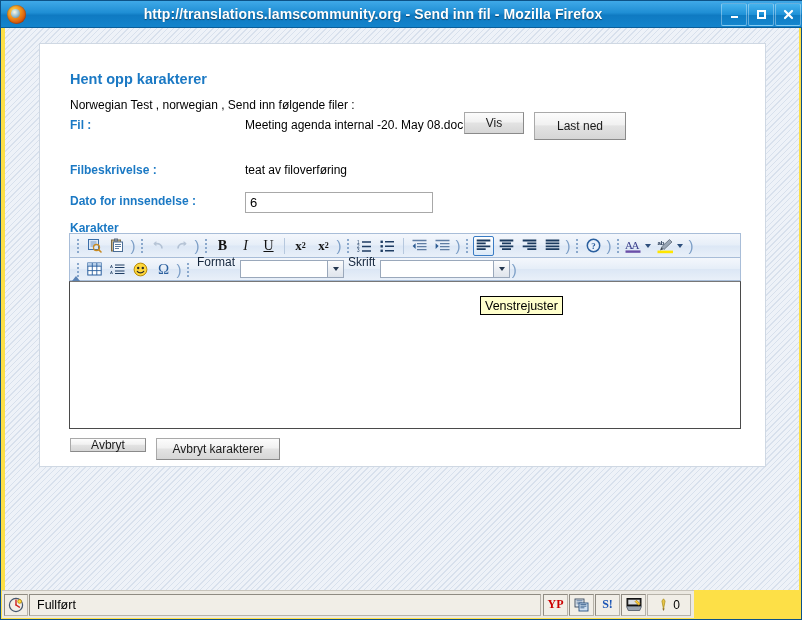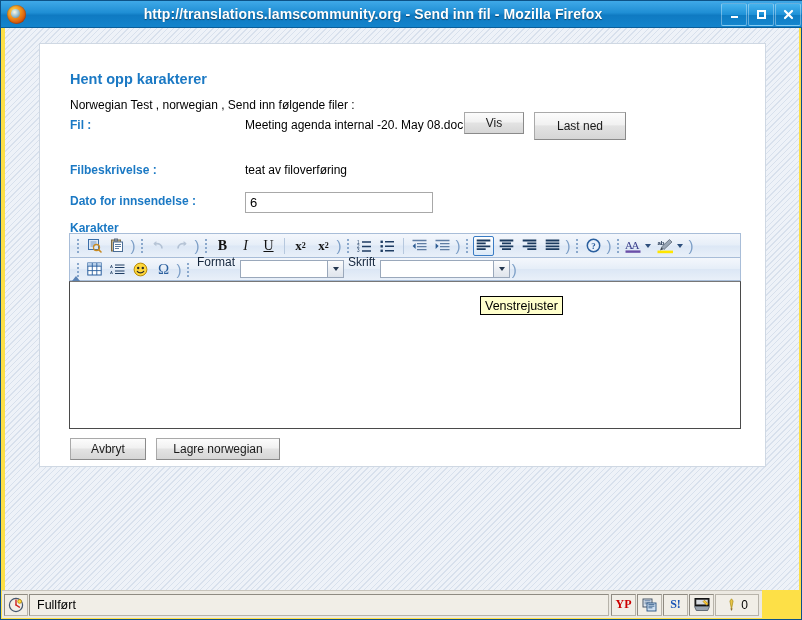--- a/index.html
+++ b/index.html
@@ -169,21 +169,21 @@
     font-size: 12px;
     color: #1a1a1a;
     display: flex;
     align-items: center;
     justify-content: center;
     cursor: pointer;
     font-family: "Liberation Sans", sans-serif;
   }
   #btn-vis      { left: 424px; top: 68px;  width: 60px;  height: 22px; }
   #btn-lastned  { left: 494px; top: 68px;  width: 92px;  height: 28px; }
-  #btn-avbryt   { left: 30px;  top: 394px; width: 76px;  height: 22px; }
+  #btn-avbryt   { left: 30px;  top: 394px; width: 76px;  height: 14px; }
   #btn-lagre    { left: 116px; top: 394px; width: 124px; height: 22px; }
 
   
   #karakter-input {
     position: absolute;
     left: 205px;
     top: 148px;
     width: 188px;
     height: 21px;
     box-sizing: border-box;
@@ -371,21 +371,21 @@
     white-space: nowrap;
     z-index: 40;
     font-family: "Liberation Sans", sans-serif;
   }
 
   
   #statusbar {
     position: absolute;
     left: 1px;
     bottom: 1px;
-    width: 760px;
+    width: 692px;
     height: 28px;
     box-sizing: border-box;
     background: #ece9e2;
     border-top: 1px solid #c8c4bb;
     display: flex;
     align-items: center;
     padding: 0 2px;
   }
   .sb-cell {
     box-sizing: border-box;
@@ -654,21 +654,21 @@
               <i></i>
             </div>
         </div>
 
         <div id="edit-area"></div>
       </div>
 
       <div id="tooltip">Venstrejuster</div>
 
       <div class="gbtn" id="btn-avbryt">Avbryt</div>
-      <div class="gbtn" id="btn-lagre">Lagre norwegian</div>
+      <div class="gbtn" id="btn-lagre">Avbryt karakterer</div>
 
     </div>
   </div>
 
   <div id="statusbar">
     <div class="sb-cell" id="sb-icon">
       <svg width="16" height="16" viewBox="0 0 16 16">
         <circle cx="8" cy="8" r="6.6" fill="#f2efe8" stroke="#44556b" stroke-width="1.2"></circle>
         <path d="M8 8L8 3" stroke="#c22" stroke-width="1.4" stroke-linecap="round"></path>
         <path d="M8 8l3.4 2.2" stroke="#c22" stroke-width="1.4" stroke-linecap="round"></path>

